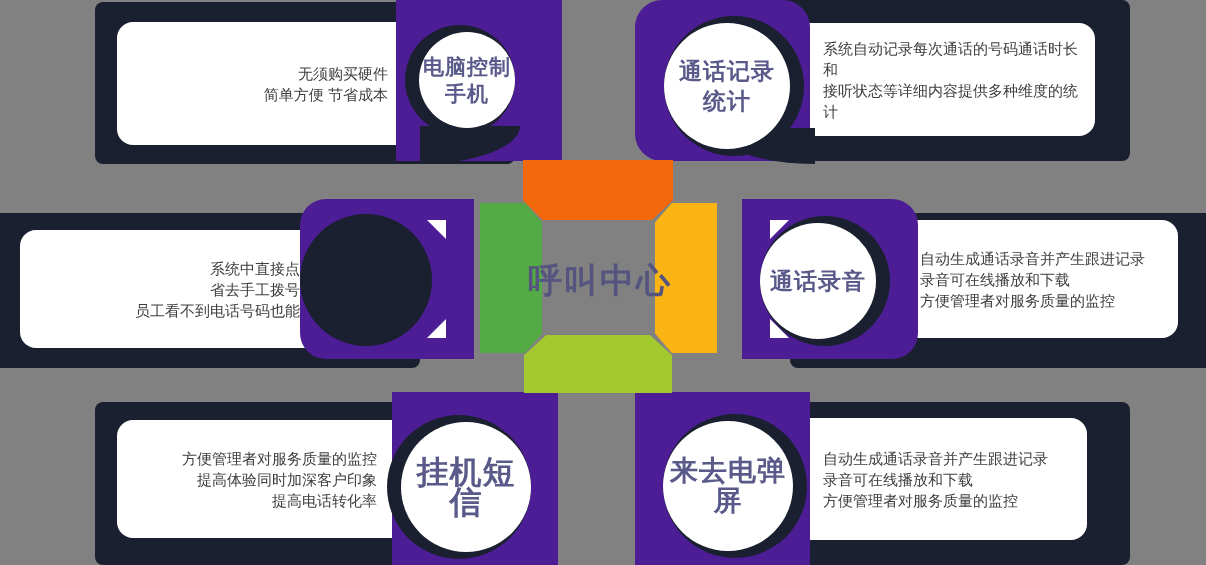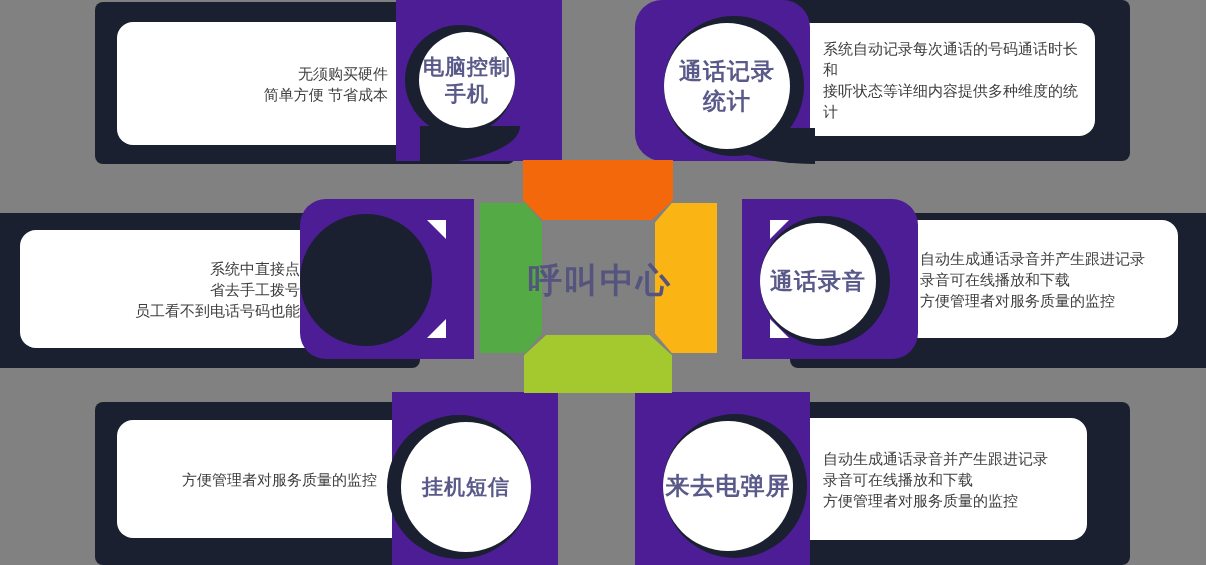--- a/index.html
+++ b/index.html
@@ -68,29 +68,29 @@
   .mr-circle{left:18px;top:24px;width:116px;height:116px;text-align:center;}
   .mr-tri-t{left:28px;top:21px;border-top:19px solid #ffffff;border-right:19px solid transparent;}
   .mr-tri-b{left:28px;bottom:21px;border-bottom:19px solid #ffffff;border-right:19px solid transparent;}
 
   
   .bl-panel{left:95px;top:402px;width:420px;height:163px;}
   .bl-wbox{left:117px;top:420px;width:312px;height:118px;}
   .bl-text{left:130px;top:420px;width:247px;height:118px;text-align:right;}
   .bl-badge{left:392px;top:392px;width:166px;height:173px;}
   .bl-crescent{left:-5px;top:23px;width:144px;height:144px;}
-  .bl-circle{left:9px;top:30px;width:130px;height:130px;font-size:21px;}
+  .bl-circle{left:9px;top:30px;width:130px;height:130px;font-size:32px;}
 
   
   .br-panel{left:745px;top:402px;width:385px;height:163px;}
   .br-wbox{left:775px;top:418px;width:312px;height:122px;}
   .br-text{left:823px;top:418px;width:260px;height:122px;}
   .br-badge{left:635px;top:392px;width:175px;height:173px;}
   .br-crescent{left:28px;top:22px;width:144px;height:144px;}
-  .br-circle{left:28px;top:29px;width:130px;height:130px;font-size:24px;}
+  .br-circle{left:28px;top:29px;width:130px;height:130px;font-size:28px;align-items:flex-end;}
 
   
   .trap-top{left:523px;top:160px;width:150px;height:60px;background:#f2680b;
     clip-path:polygon(0 0,100% 0,100% 67%,86% 100%,13% 100%,0 67%);}
   .trap-bottom{left:524px;top:335px;width:148px;height:58px;background:#a3c92e;
     clip-path:polygon(15% 0,85% 0,100% 35%,100% 100%,0 100%,0 35%);}
   .trap-left{left:480px;top:203px;width:62px;height:150px;background:#54aa44;
     clip-path:polygon(0 0,73% 0,100% 13%,100% 87%,73% 100%,0 100%);}
   .trap-right{left:655px;top:203px;width:62px;height:150px;background:#fab414;
     clip-path:polygon(27% 0,100% 0,100% 100%,27% 100%,0 87%,0 13%);}
@@ -165,20 +165,22 @@
       <div class="tri mr-tri-t"></div>
       <div class="tri mr-tri-b"></div>
     </div>
   </div>
 
   <div>
     <div class="panel bl-panel"></div>
     <div class="wbox bl-wbox"></div>
     <div class="tlines bl-text">
       <div>方便管理者对服务质量的监控</div>
+      <div>提高体验同时加深客户印象</div>
+      <div>提高电话转化率</div>
     </div>
     <div class="badge bl-badge">
       <div class="crescent bl-crescent"></div>
       <div class="bcircle bl-circle">
         <div>挂机短信</div>
       </div>
     </div>
   </div>
 
   <div>

